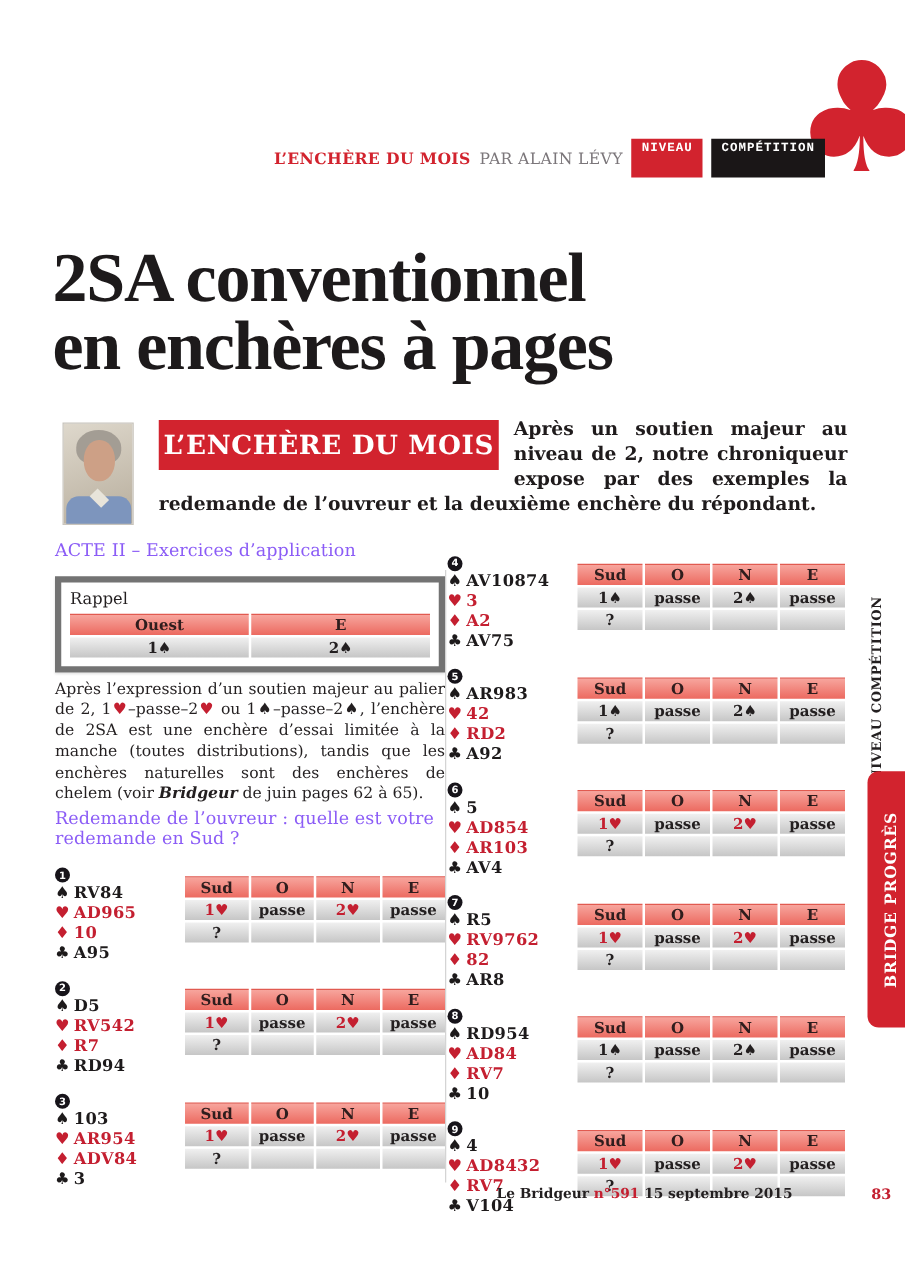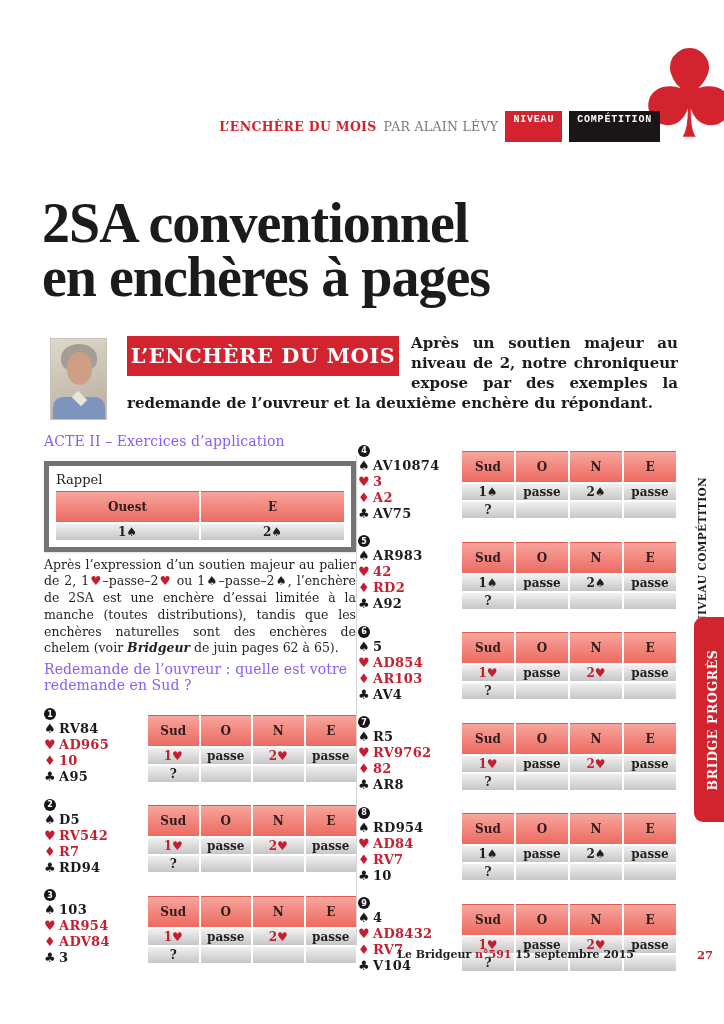--- a/index.html
+++ b/index.html
@@ -58,21 +58,21 @@
   .right-col { position:absolute; left:358px; top:436px; width:318px; }
   .col-rule  { position:absolute; left:356px; top:456px; width:1px; height:490px; background:#d4d4d4; }
   .red-heading { color:#8b5cf6; font-size:14px; font-weight:normal; line-height:1.12; letter-spacing:0.1px; }
   .exercises-heading { margin-top:5px; margin-bottom:8px; }
   
   .rappel-box { margin-top:11px; border:5px solid #737373; background:#fff; padding:6px 7px 7px; box-shadow:0 1px 2px rgba(0,0,0,0.12); }
   .rappel-label { font-size:13px; margin-bottom:4px; color:#231f20; }
   
   .bid-table { display:flex; flex-direction:column; gap:2px; }
   .bid-row { display:flex; gap:2px; height:16px; }
-  .bid-row.bid-head { height:31px; }
+  .bid-row.bid-head { height:17px; }
   .bid-cell {
     flex:1; display:flex; align-items:center; justify-content:center;
     font-size:12px; font-weight:bold; color:#231f20;
     background:linear-gradient(#f0f0f0,#c6c6c6);
   }
   .bid-head .bid-cell {
     background:linear-gradient(#f7a59d,#ec6a60); border-top:1px solid #e15a50; color:#2f1d1d;
   }
   .bid-red { color:#c41f30; }
   
@@ -373,15 +373,15 @@
         </div>
       </div>
   </div>
 
   <div class="sidebar-niveau">NIVEAU COMPÉTITION</div>
   <div class="sidebar-tab">
     <span class="sidebar-tab-text">BRIDGE PROGRÈS</span>
   </div>
 
   <div class="footer-cite"><span>Le Bridgeur </span><span class="txt-red">n°591</span><span> 15 septembre 2015</span></div>
-  <div class="footer-page">27</div>
+  <div class="footer-page">83</div>
 
 </div>
 
 </body></html>

